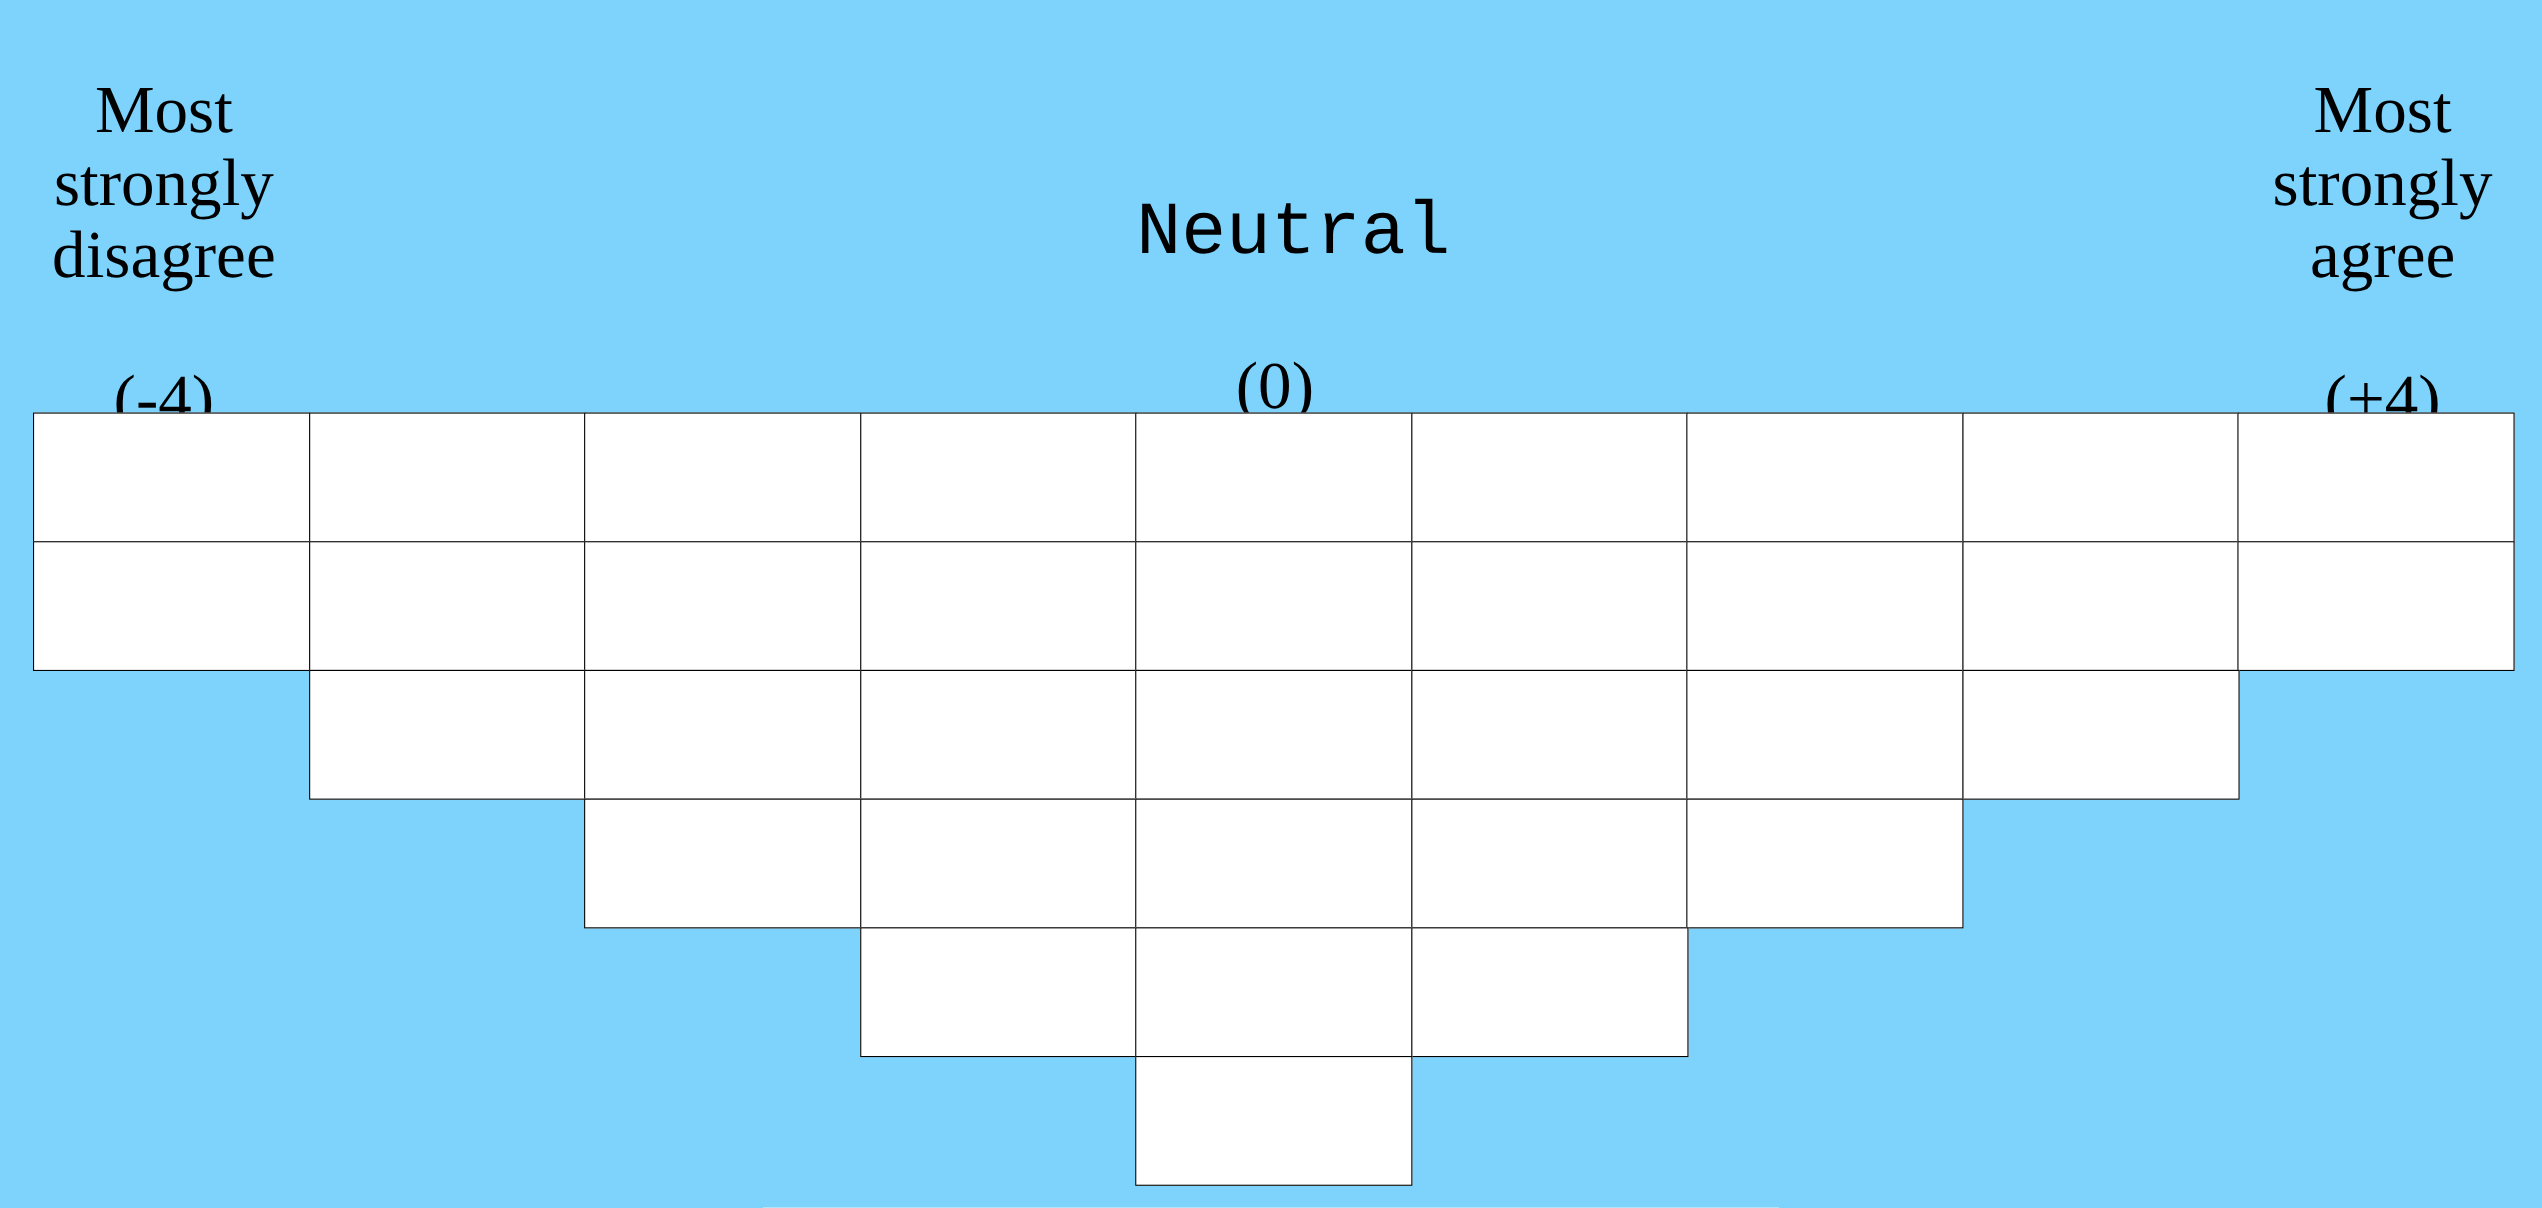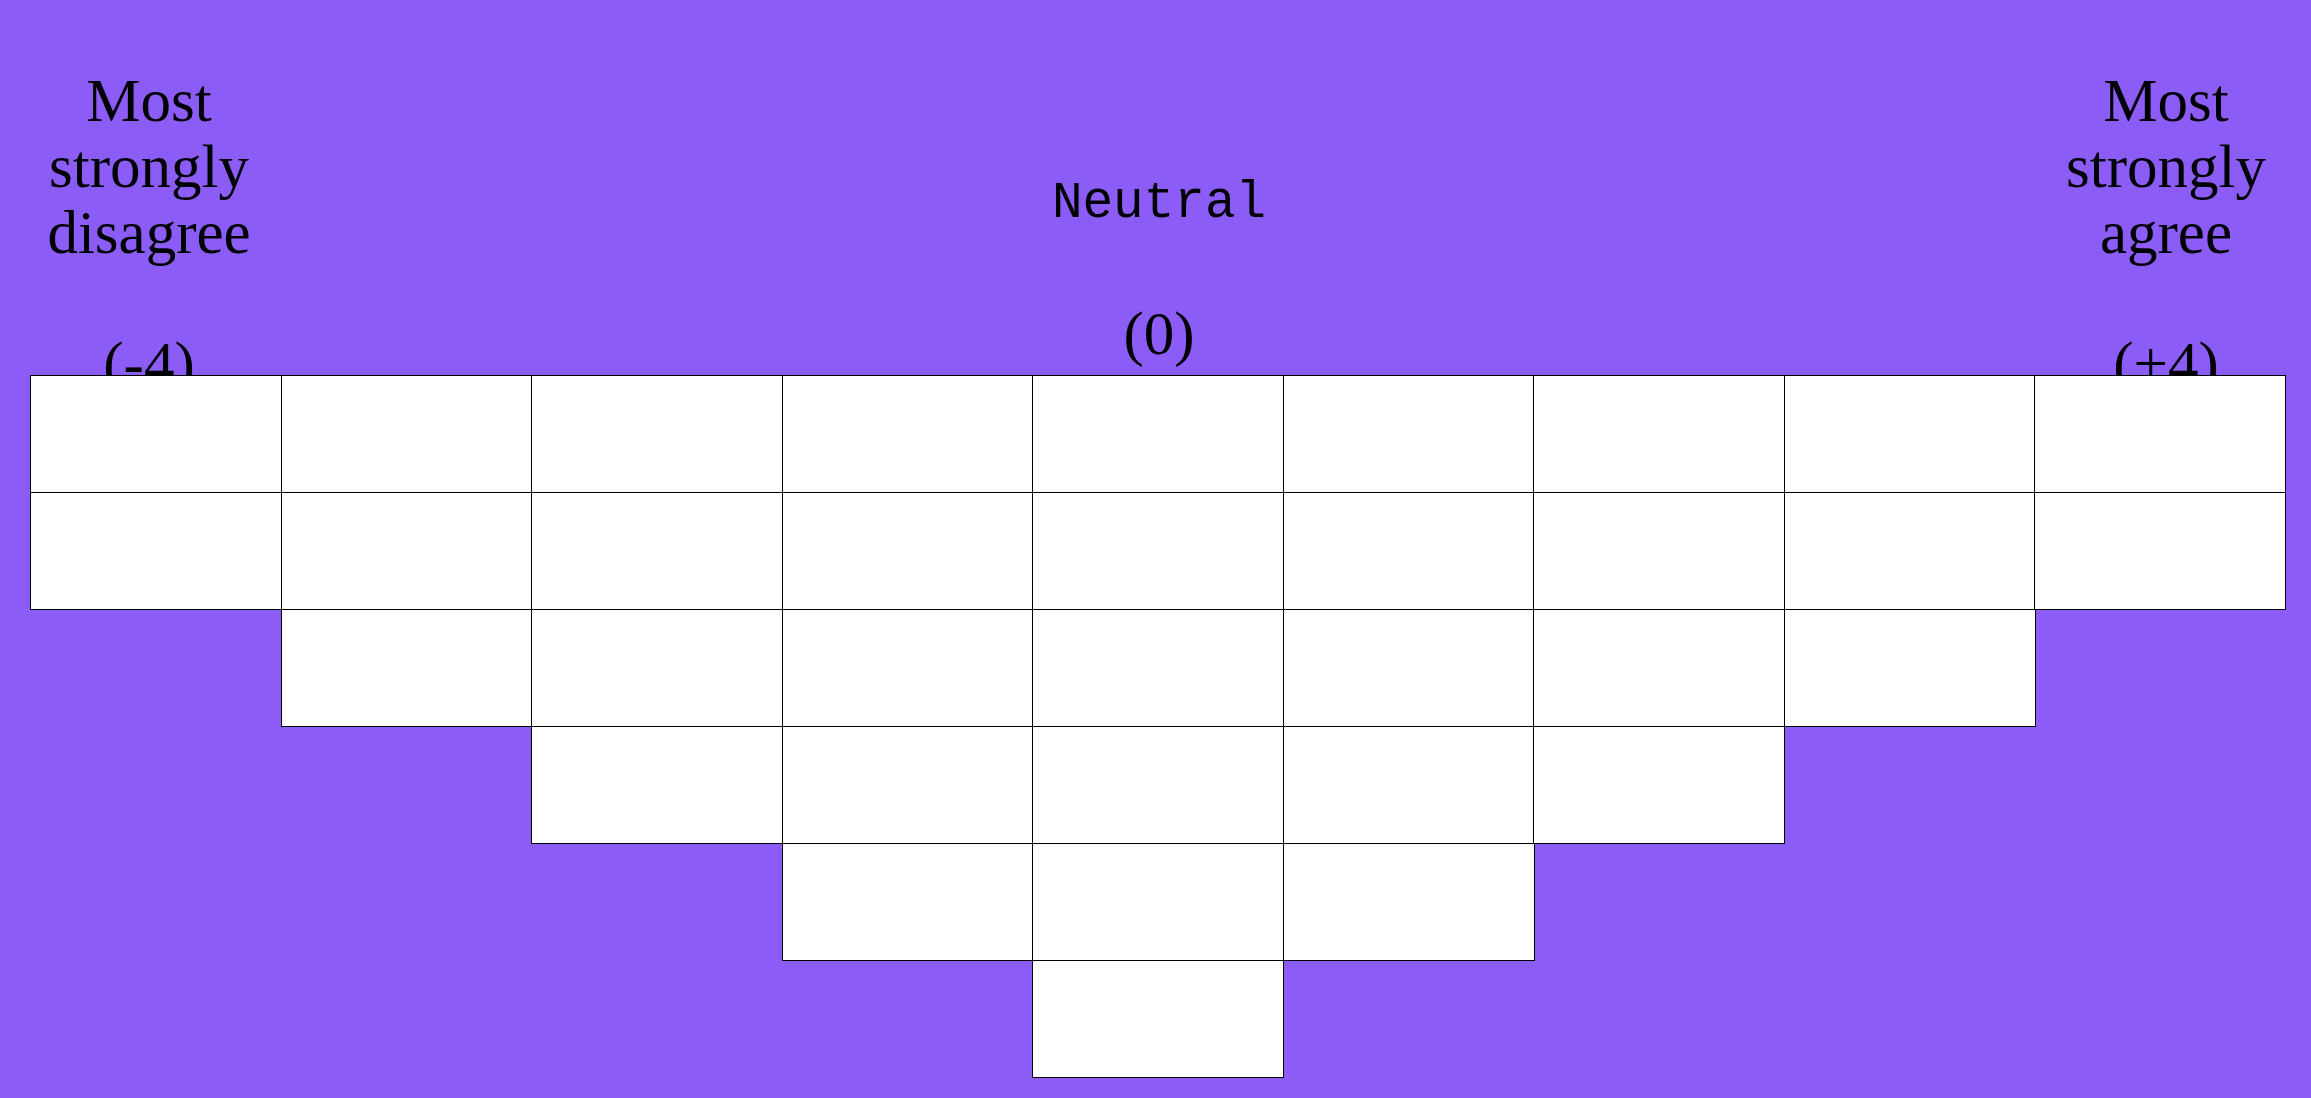--- a/index.html
+++ b/index.html
@@ -11,21 +11,21 @@
   body {
     font-family: "Liberation Serif", "DejaVu Serif", serif;
     color: #000000;
   }
 
   
   #qsort-page {
     position: relative;
     width: 2311px;
     height: 1098px;
-    background: #8b5cf6;
+    background: #7dd3fc;
     overflow: hidden;
   }
 
   
   #anchor-labels {
     position: absolute;
     left: 0;
     top: 0;
     width: 2311px;
     height: 375px;
@@ -66,21 +66,21 @@
   
   #anchor-label-neutral {
     left: 1033px;
     top: 110px;
     width: 252px;
   }
 
   
   #anchor-label-neutral .anchor-text {
     font-family: "Liberation Mono", "DejaVu Sans Mono", monospace;
-    font-size: 51px;
+    font-size: 68px;
     letter-spacing: 0px;
   }
   #anchor-label-neutral .anchor-value {
     font-family: "Liberation Serif", "DejaVu Serif", serif;
     font-size: 61px;
     margin-top: 4px;
   }
 
   
   #sort-grid {

